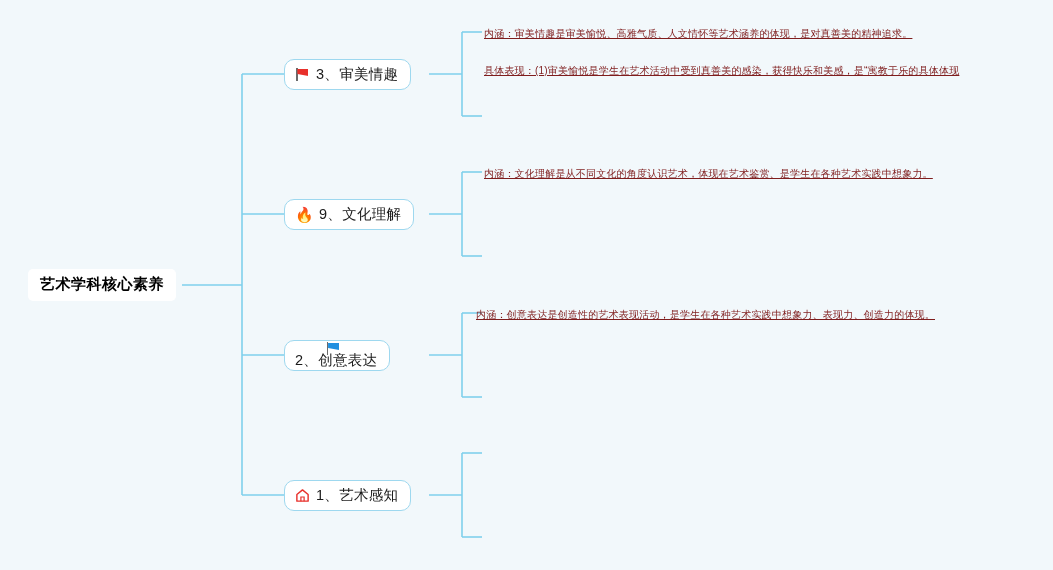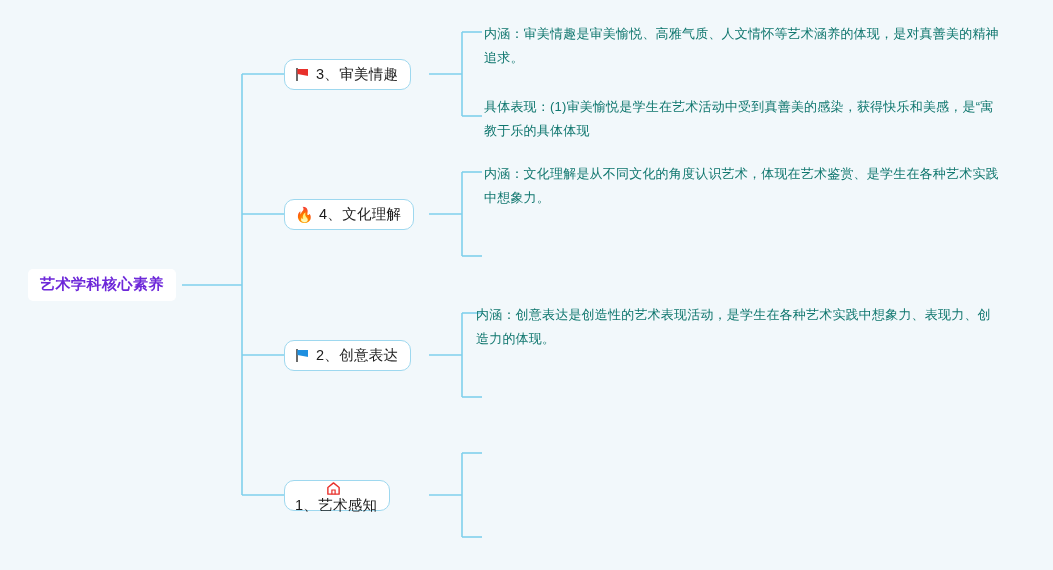--- a/index.html
+++ b/index.html
@@ -29,21 +29,21 @@
   }
   .root-node {
     position: absolute;
     left: 28px;
     top: 269px;
     background: #ffffff;
     border-radius: 5px;
     padding: 6px 12px 7px 12px;
     font-size: 15px;
     font-weight: bold;
-    color: #6d28d9;
+    color: #000000;
     letter-spacing: 0.5px;
     white-space: nowrap;
     box-shadow: 0 0 0 0 rgba(0,0,0,0);
   }
   .branch-node {
     position: absolute;
     background: #ffffff;
     border: 1px solid #9ed8ef;
     border-radius: 10px;
     height: 31px;
@@ -51,31 +51,32 @@
     display: flex;
     align-items: center;
     padding: 0 12px 0 10px;
     font-size: 14.5px;
     color: #1a1a1a;
     white-space: nowrap;
     letter-spacing: 0.3px;
   }
   .leaf-block {
     position: absolute;
-    font-size: 13px;
+    font-size: 10px;
     line-height: 24px;
-    color: #0f766e;
+    color: #7f1d1d;
     letter-spacing: 0.2px;
+    text-decoration: underline;
   }
   .leaf-line {
     margin: 0;
     padding: 0;
   }
   .leaf-para + .leaf-para {
-    margin-top: 25px;
+    margin-top: 13px;
   }
   .flag-red, .flag-blue {
     position: relative;
     width: 15px;
     height: 15px;
     display: inline-block;
     margin-right: 6px;
   }
   .flag-red::before, .flag-blue::before {
     content: "";
@@ -165,35 +166,35 @@
     <span class="flag-red"></span>
     <span>3、审美情趣</span>
   </div>
   <div class="leaf-block" style="left:484px; top:22px; width:516px;">
     <p class="leaf-para leaf-line">内涵：审美情趣是审美愉悦、高雅气质、人文情怀等艺术涵养的体现，是对真善美的精神追求。</p>
     <p class="leaf-para leaf-line">具体表现：(1)审美愉悦是学生在艺术活动中受到真善美的感染，获得快乐和美感，是“寓教于乐的具体体现</p>
   </div>
 
   <div class="branch-node" style="left:284px; top:199px;">
     <span class="fire-ico">🔥</span>
-    <span>4、文化理解</span>
+    <span>9、文化理解</span>
   </div>
   <div class="leaf-block" style="left:484px; top:162px; width:516px;">
     <p class="leaf-para leaf-line">内涵：文化理解是从不同文化的角度认识艺术，体现在艺术鉴赏、是学生在各种艺术实践中想象力。</p>
   </div>
 
-  <div class="branch-node" style="left:284px; top:340px;">
+  <div class="branch-node" style="left:284px; top:340px;flex-direction:column;">
     <span class="flag-blue"></span>
     <span>2、创意表达</span>
   </div>
   <div class="leaf-block" style="left:476px; top:303px; width:516px;">
     <p class="leaf-para leaf-line">内涵：创意表达是创造性的艺术表现活动，是学生在各种艺术实践中想象力、表现力、创造力的体现。</p>
   </div>
 
-  <div class="branch-node" style="left:284px; top:480px;flex-direction:column;">
+  <div class="branch-node" style="left:284px; top:480px;">
     <span class="house-ico">
       <svg width="15" height="15" viewBox="0 0 16 16">
         <path d="M8 2 L14 7 L14 14 L2 14 L2 7 Z" fill="none" stroke="#e8302b" stroke-width="1.5" stroke-linejoin="round"></path>
         <path d="M6.3 14 L6.3 9.6 L9.7 9.6 L9.7 14" fill="none" stroke="#e8302b" stroke-width="1.3"></path>
       </svg>
     </span>
     <span>1、艺术感知</span>
   </div>
 
 </div>

